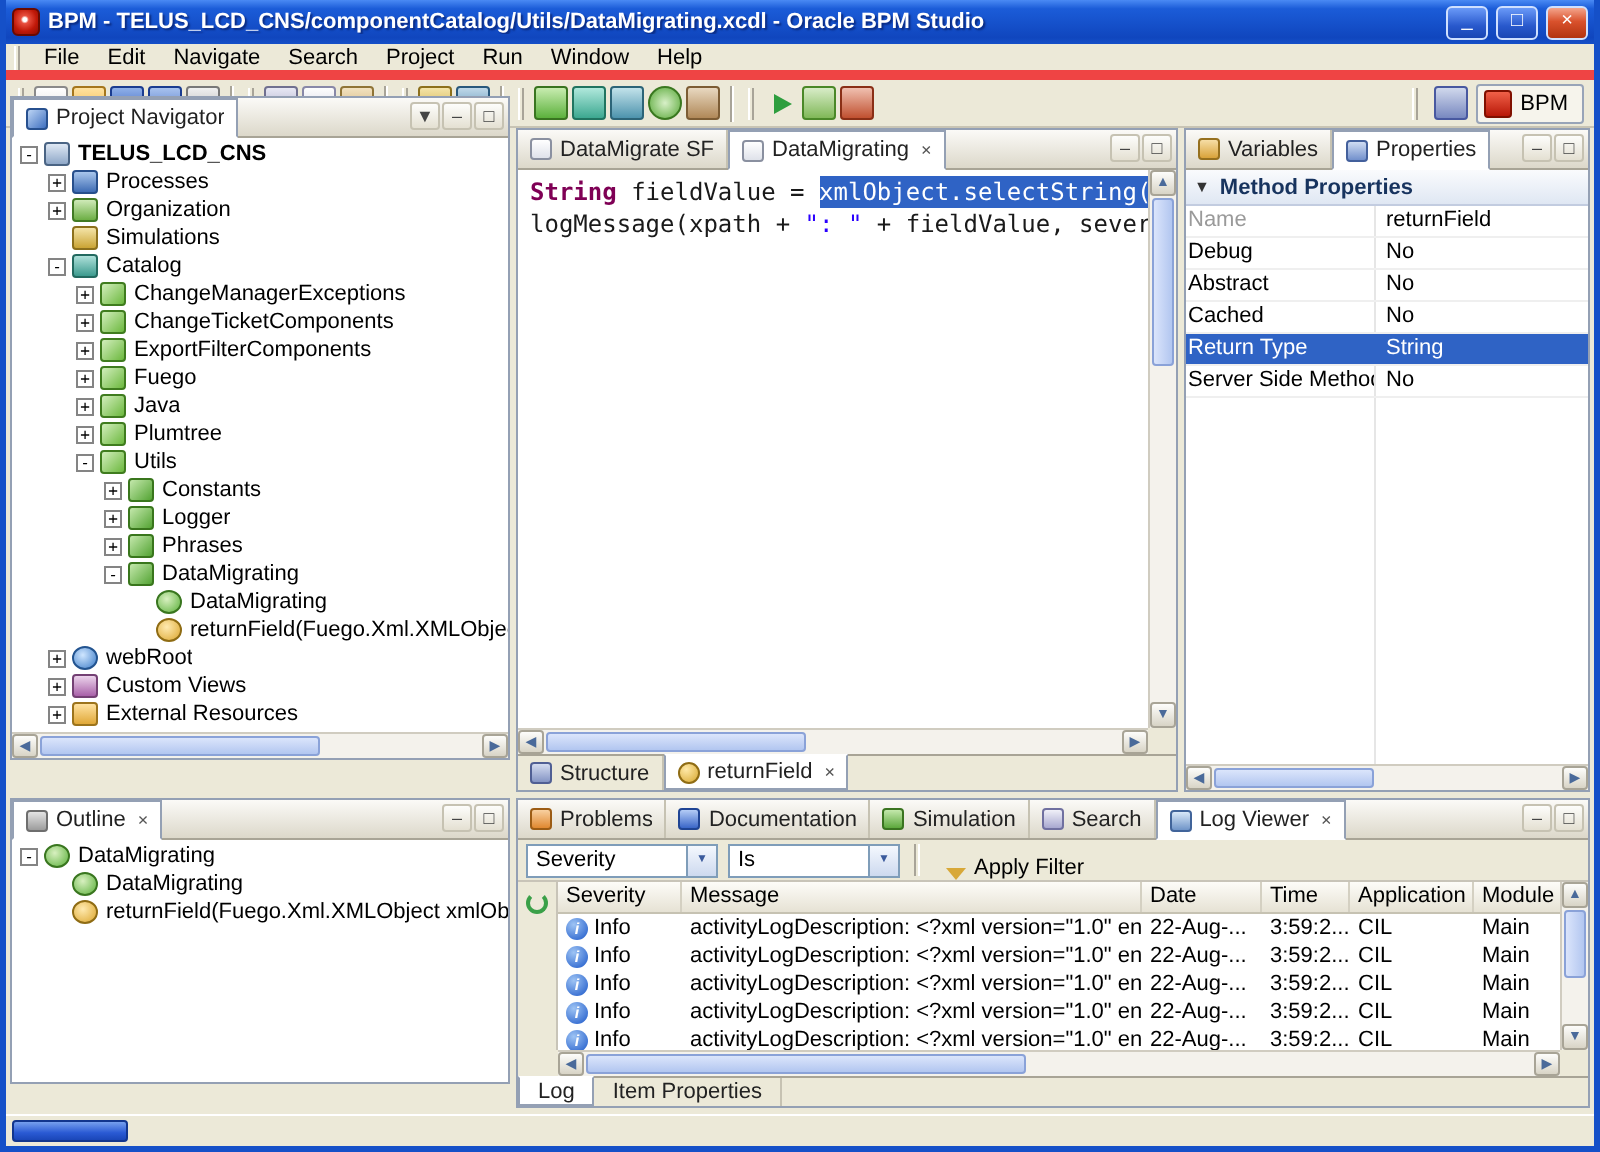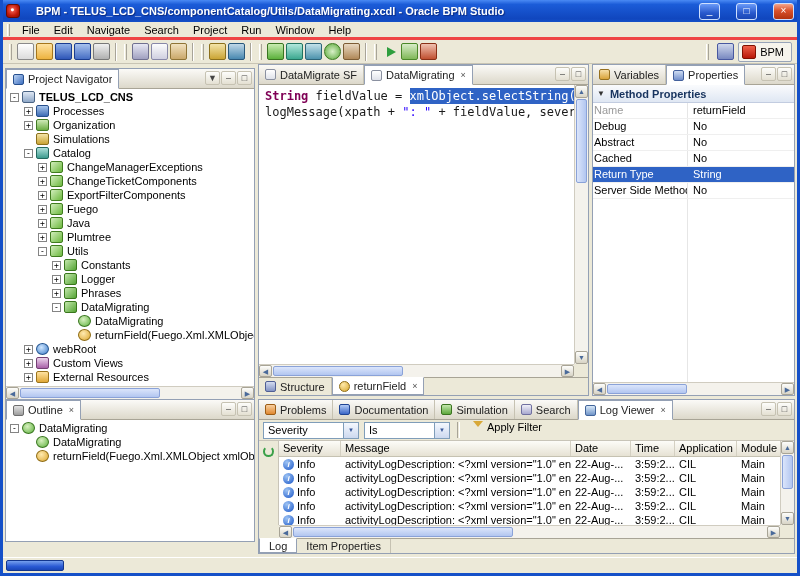--- a/index.html
+++ b/index.html
@@ -1,29 +1,29 @@
 <!DOCTYPE html>
 <html><head>
 <meta charset="utf-8">
 <style>
 *{box-sizing:border-box}
 html,body{margin:0;padding:0;background:#d8d4c8}
 body{width:800px;height:576px;overflow:hidden;font-family:"Liberation Sans","DejaVu Sans",sans-serif;font-size:11px;color:#000}
 .window{position:relative;width:800px;height:576px;border:3px solid #1550c8;border-top:none;background:#ece9d8}
 
 
-.titlebar{position:absolute;left:0;top:0;right:0;height:22px;background:linear-gradient(#4a8af4,#1b5cd8 20%,#1046be 85%,#1550c8);display:flex;align-items:center;padding:0 3px;gap:16px}
+.titlebar{position:absolute;left:0;top:0;right:0;height:22px;background:linear-gradient(#4a8af4,#1b5cd8 20%,#1046be 85%,#1550c8);display:flex;align-items:center;padding:0 3px;gap:4px}
 .title-icon{width:14px;height:14px;border-radius:3px;background:radial-gradient(circle at 45% 40%,#ffffff 0 1px,#e85040 2px,#c01808 60%,#8a0e02);border:1px solid #6a0a00;flex:none}
 .title-text{flex:1;color:#fff;font-weight:bold;font-size:11px;white-space:nowrap;overflow:hidden;text-shadow:1px 1px 1px #0a2a80}
 .winbtn{width:21px;height:17px;border-radius:3px;border:1px solid #cfe0ff;color:#fff;font-size:10px;line-height:14px;text-align:center;flex:none}
 .winbtn.min,.winbtn.max{background:linear-gradient(#6a9af8,#2858cc 60%,#1a46b4)}
 .winbtn.close{background:linear-gradient(#f4a58c,#d9512c 45%,#b23310)}
 
 
-.menubar{position:absolute;left:0;top:22px;right:0;height:18px;background:#ece9d8;border-bottom:3px solid #ef4444;display:flex;align-items:center;padding-left:2px}
+.menubar{position:absolute;left:0;top:22px;right:0;height:18px;background:#ece9d8;border-bottom:5px solid #ef4444;display:flex;align-items:center;padding-left:2px}
 .grip{width:3px;height:12px;border-left:1px solid #fff;border-right:1px solid #a8a498;margin:0 5px 0 2px;flex:none}
 .menu-items{display:flex;align-items:center}
 .menu-item{padding:1px 7px;cursor:default}
 .toolbar{position:absolute;left:0;top:40px;right:0;height:24px;background:#ece9d8;border-bottom:1px solid #c8c4b4;display:flex;align-items:center;padding:0 2px}
 .tleft{display:flex;align-items:center;flex:1}
 .tright{display:flex;align-items:center;gap:3px;padding-right:3px}
 .tgrip{width:3px;height:16px;border-left:1px solid #fff;border-right:1px solid #a8a498;margin:0 4px;flex:none}
 .tsep{width:1px;height:18px;background:#a8a498;box-shadow:1px 0 0 #fff;margin:0 4px;flex:none}
 .tbtn{width:17px;height:17px;border-radius:2px;margin:0 1px;flex:none;position:relative}
 .ic-new-file{background:linear-gradient(#ffffff,#dcdcdc);border:1px solid #8a8a8a}
@@ -44,21 +44,21 @@
 .ic-run{border:1px solid transparent}
 .ic-run::after{content:"";position:absolute;left:4px;top:3px;border-left:9px solid #2e9e3e;border-top:5px solid transparent;border-bottom:5px solid transparent}
 .ic-debug{background:linear-gradient(#d8ecc8,#80b858);border:1px solid #4a8828}
 .ic-deploy{background:linear-gradient(#f0c0b0,#c05030);border:1px solid #8a2f16}
 .ic-perspective{background:linear-gradient(#d0d8ec,#7888c0);border:1px solid #4858a0}
 .persp-box{display:flex;align-items:center;gap:4px;border:1px solid #98a4b8;background:#f6f4ec;border-radius:2px;padding:1px 7px 1px 3px;height:20px}
 .persp-ico{width:14px;height:14px;border-radius:2px;background:linear-gradient(#f06048,#b81808);border:1px solid #801000;flex:none}
 
 
 .panel{position:absolute;background:#ece9d8;border:1px solid #94a0b4}
-.nav{left:2px;top:68px;width:250px;height:332px}
+.nav{left:2px;top:48px;width:250px;height:332px}
 .edit{left:255px;top:64px;width:331px;height:332px}
 .rightp{left:589px;top:64px;width:203px;height:332px}
 .outl{left:2px;top:399px;width:250px;height:143px}
 .logp{left:255px;top:399px;width:537px;height:155px}
 
 .vtabs{position:absolute;left:0;right:0;top:0;height:20px;background:linear-gradient(#fbfaf7,#dcd8ca);border-bottom:1px solid #a8a496}
 .tabsflex{display:flex;height:100%}
 .vtab{display:flex;align-items:center;gap:4px;padding:0 6px;border-right:1px solid #c6c2b2;white-space:nowrap;position:relative;color:#222}
 .vtab.active{background:#fff;border:1px solid #94a0b4;border-bottom:1px solid #fff;margin-bottom:-1px;z-index:2}
 .tabico{width:11px;height:11px;flex:none;border-radius:2px}
@@ -143,21 +143,21 @@
 .prop-name.dim{color:#9a9a9a}
 .prop-row.sel .prop-name{color:#fff}
 
 
 .log-filter{position:absolute;left:0;right:0;top:20px;height:21px;background:#ece9d8;border-bottom:1px solid #c8c4b8;display:flex;align-items:center;padding:0 4px;gap:5px}
 .dd{height:17px;background:#fff;border:1px solid #7f9db9;display:flex;align-items:center}
 .dd .val{flex:1;padding:0 4px;white-space:nowrap;overflow:hidden}
 .dd .arrow{width:15px;height:15px;background:linear-gradient(#f4f8fe,#cdd9ef);border-left:1px solid #7f9db9;color:#3a5a9c;font-size:6px;text-align:center;line-height:15px;flex:none}
 .dd.f1{width:96px}.dd.f2{width:86px}.dd.f3{flex:1}
 .vsep{width:3px;height:16px;border-left:1px solid #a8a498;border-right:1px solid #fff;margin:0 2px;flex:none}
-.apply-btn{display:flex;align-items:flex-start;gap:4px;padding:0 6px;height:19px}
+.apply-btn{display:flex;align-items:flex-end;gap:4px;padding:0 6px;height:19px}
 .funnel{width:0;height:0;border-left:5px solid transparent;border-right:5px solid transparent;border-top:6px solid #d8a838}
 .log-side{position:absolute;left:0;top:41px;bottom:28px;width:20px;background:#ece9d8;border-right:1px solid #c8c4b8}
 .refresh-ico{width:11px;height:11px;border:2px solid #3aa048;border-radius:50%;border-top-color:transparent;margin:5px auto 0;display:block}
 .log-table{position:absolute;left:20px;right:14px;top:41px;bottom:28px;background:#fff;overflow:hidden}
 .log-head{display:flex;height:16px;background:linear-gradient(#fdfcf8,#e6e2d4);border-bottom:1px solid #c6c2b2}
 .log-th{padding:1px 4px;border-right:1px solid #d4d0c2;overflow:hidden;white-space:nowrap;flex:none}
 .log-row{display:flex;height:14px}
 .log-td{padding:0 4px;overflow:hidden;white-space:nowrap;flex:none;display:flex;align-items:center;gap:3px;line-height:13px}
 .c0{width:62px}.c1{width:230px}.c2{width:60px}.c3{width:44px}.c4{width:62px}.c5{width:45px}
 .info-ico{width:11px;height:11px;border-radius:50%;background:radial-gradient(circle at 35% 30%,#9ec4f4,#1a56c8);color:#fff;font-size:8px;font-weight:bold;font-style:italic;line-height:11px;text-align:center;flex:none}

